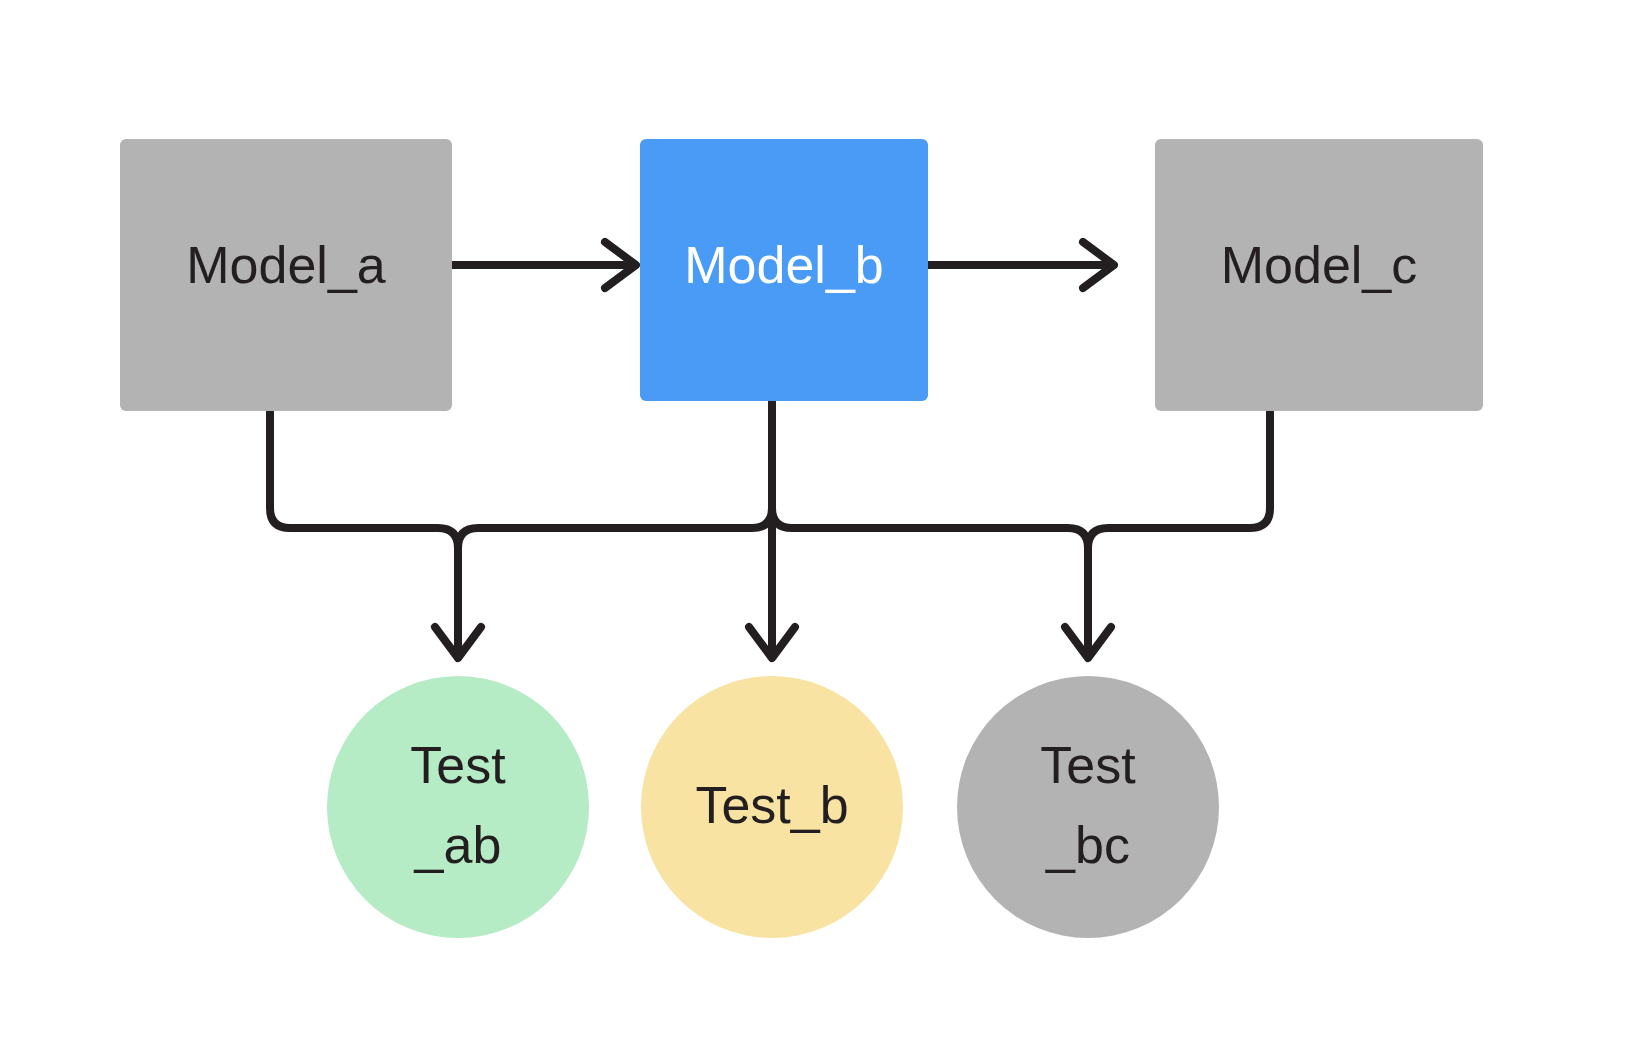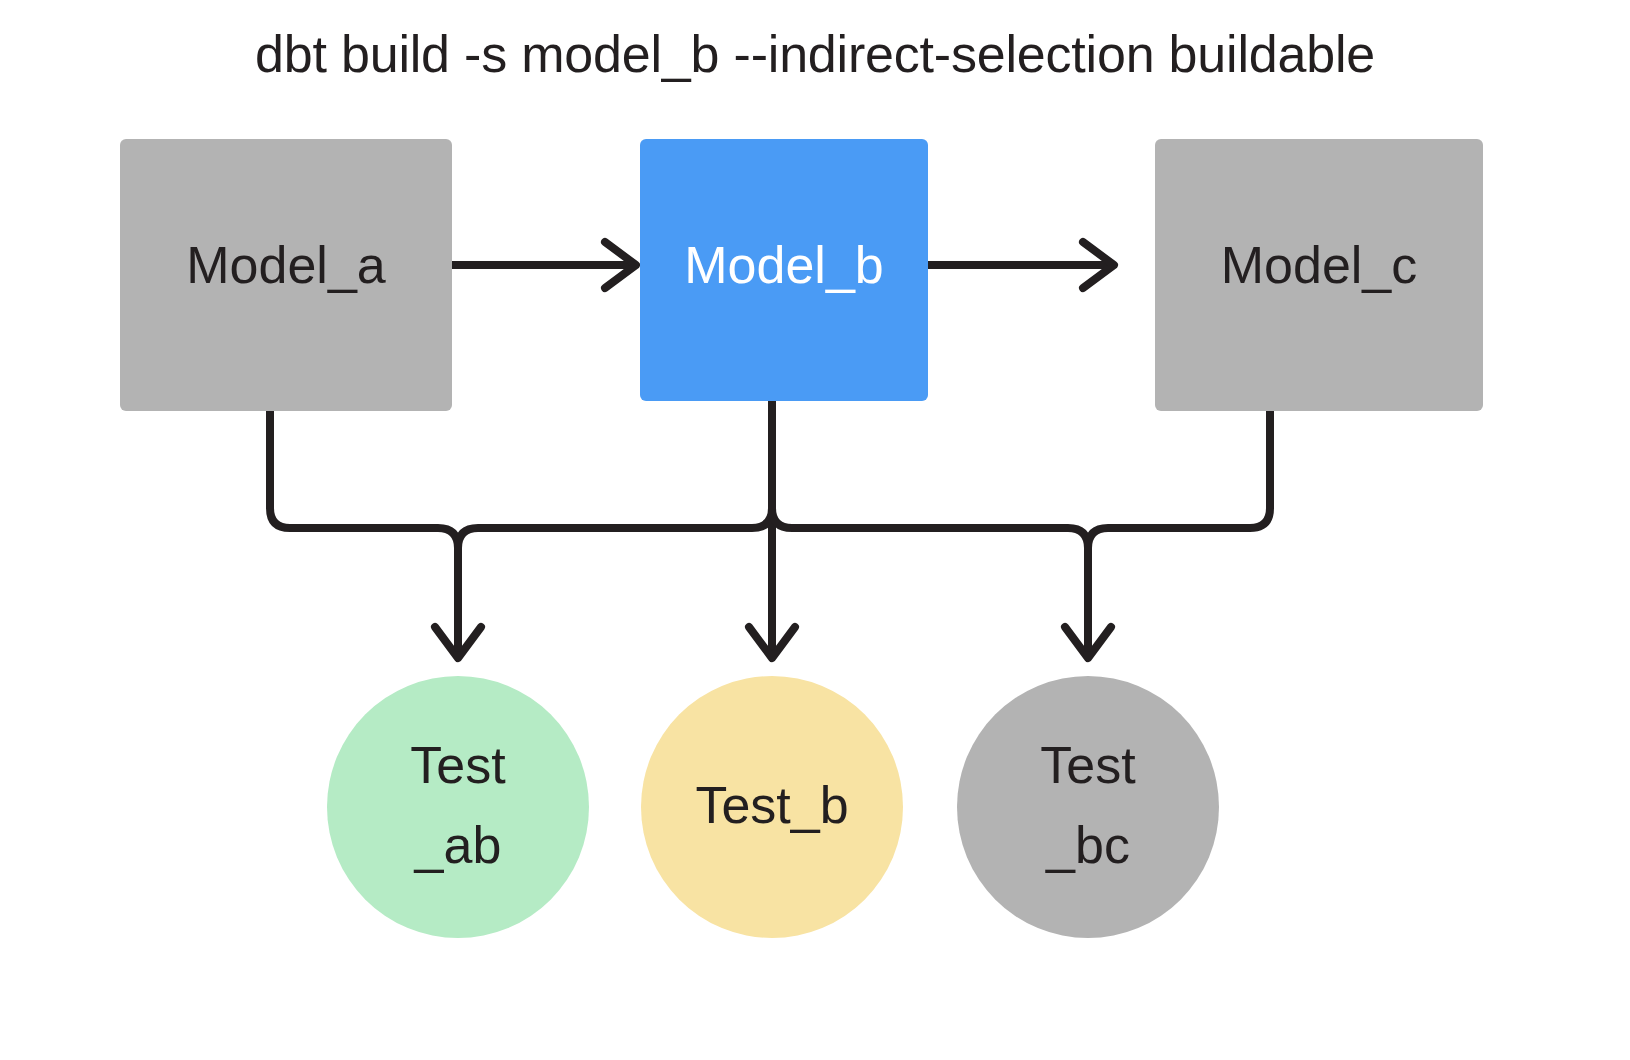--- a/index.html
+++ b/index.html
@@ -61,21 +61,20 @@
     stroke-width: 8;
     stroke-linecap: round;
     stroke-linejoin: round;
   }
 </style>
 </head>
 <body>
 
 <div id="diagram-root">
 
-  <div id="diagram-title">dbt build -s model_b --indirect-selection buildable</div>
 
   <svg id="graph-canvas" viewBox="0 0 1630 1060">
 
     <g>
 
       <g>
         <path class="edge-path" d="M 452 265 L 630 265"></path>
         <path class="arrow-head" d="M 605 242 L 636 265 L 605 288"></path>
       </g>
 

